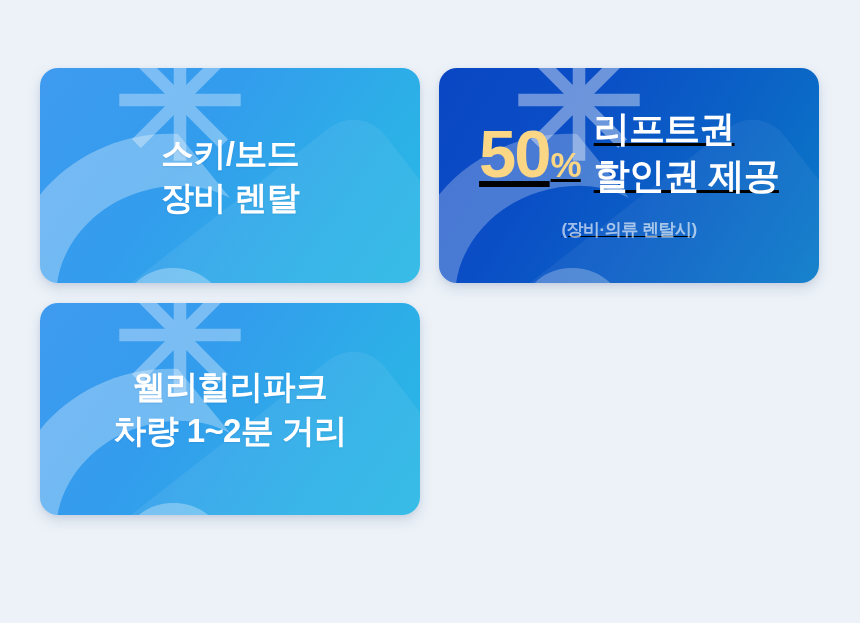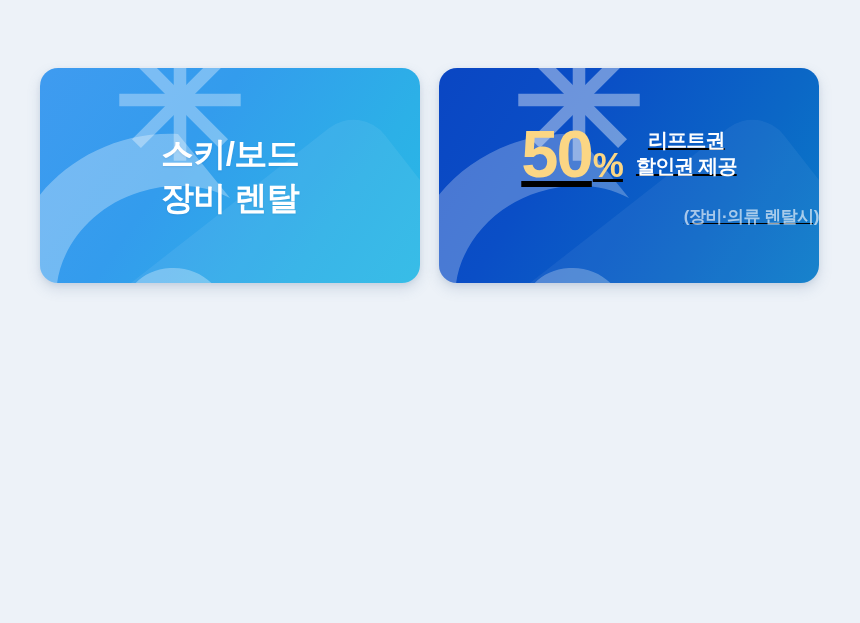--- a/index.html
+++ b/index.html
@@ -127,31 +127,31 @@
     font-size: 67px;
   }
   .discount-unit {
     font-size: 35px;
     letter-spacing: -1px;
     margin-left: 1px;
   }
   .discount-lines {
     color: #ffffff;
     font-weight: 700;
-    font-size: 20px;
+    font-size: 36px;
     line-height: 1.3;
     letter-spacing: -0.8px;
+    text-align: left;
+    white-space: pre-line;
+  }
+  .discount-note {
+    position: relative;
+    z-index: 3;
+    margin-top: 18px;
     text-align: center;
-    white-space: pre-line;
-  }
-  .discount-note {
-    position: relative;
-    z-index: 3;
-    margin-top: 18px;
-    text-align: right;
     color: rgba(255,255,255,0.62);
     font-size: 17px;
     font-weight: 700;
     letter-spacing: -0.5px;
   }
   .discount-stack {
     position: relative;
     z-index: 3;
     width: 100%;
   }
@@ -200,14 +200,32 @@
           <span class="discount-number">50</span>
           <span class="discount-unit">%</span>
         </div>
         <div class="discount-lines">리프트권
 할인권 제공</div>
       </div>
       <div class="discount-note">(장비·의류 렌탈시)</div>
     </div>
   </div>
 
+  <div class="promo-card theme-light">
+    <svg class="deco-swirl" viewBox="0 0 300 300" aria-hidden="true">
+      <path d="M196 14 C104 10 30 78 22 160 C14 242 72 296 146 294 C204 292 244 254 246 210 C248 170 220 146 188 148 C158 150 140 172 142 196 C144 216 160 228 178 224 C150 254 102 248 82 208 C58 160 92 92 158 72 C190 62 222 64 248 78 Z" fill="#ffffff"></path>
+    </svg>
+    <div class="deco-band"></div>
+    <svg class="deco-snowflake" viewBox="0 0 100 100" aria-hidden="true">
+      <g stroke="#ffffff" stroke-width="9.5" stroke-linecap="butt" fill="none">
+        <line x1="50" y1="4" x2="50" y2="96"></line>
+        <line x1="4" y1="50" x2="96" y2="50"></line>
+        <line x1="17" y1="17" x2="83" y2="83"></line>
+        <line x1="83" y1="17" x2="17" y2="83"></line>
+      </g>
+    </svg>
+    <div class="card-content">
+      <div class="card-title">웰리힐리파크
+차량 1~2분 거리</div>
+    </div>
+  </div>
 
 </div>
 
 </body></html>

